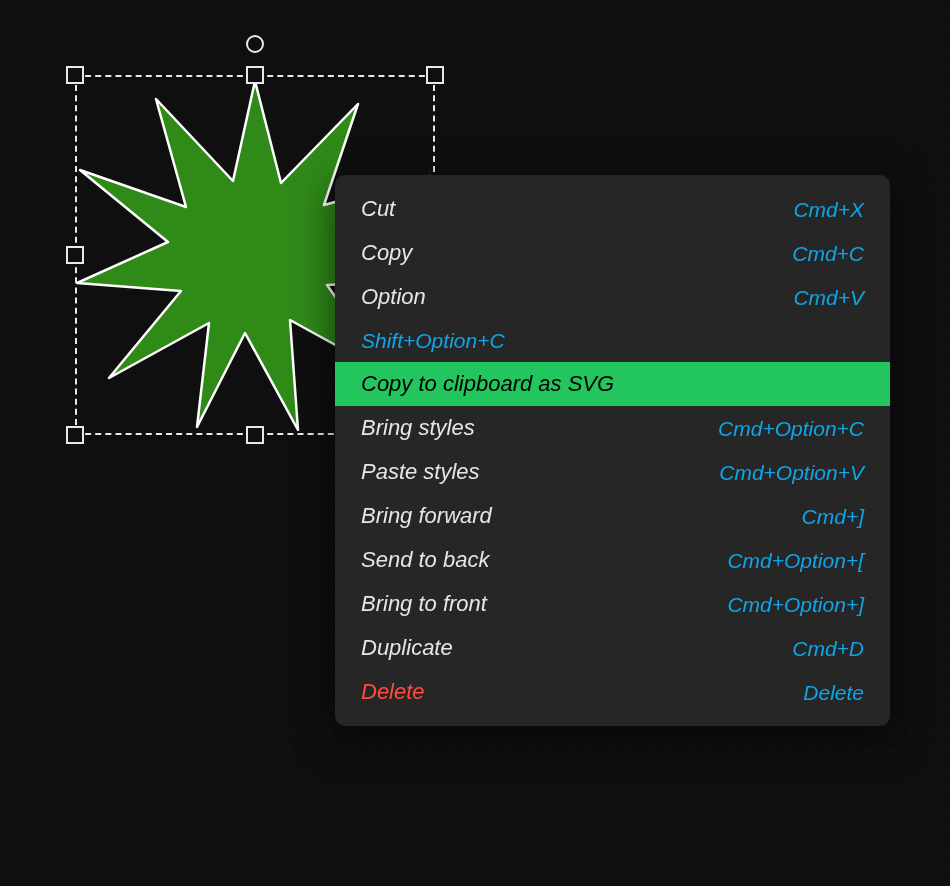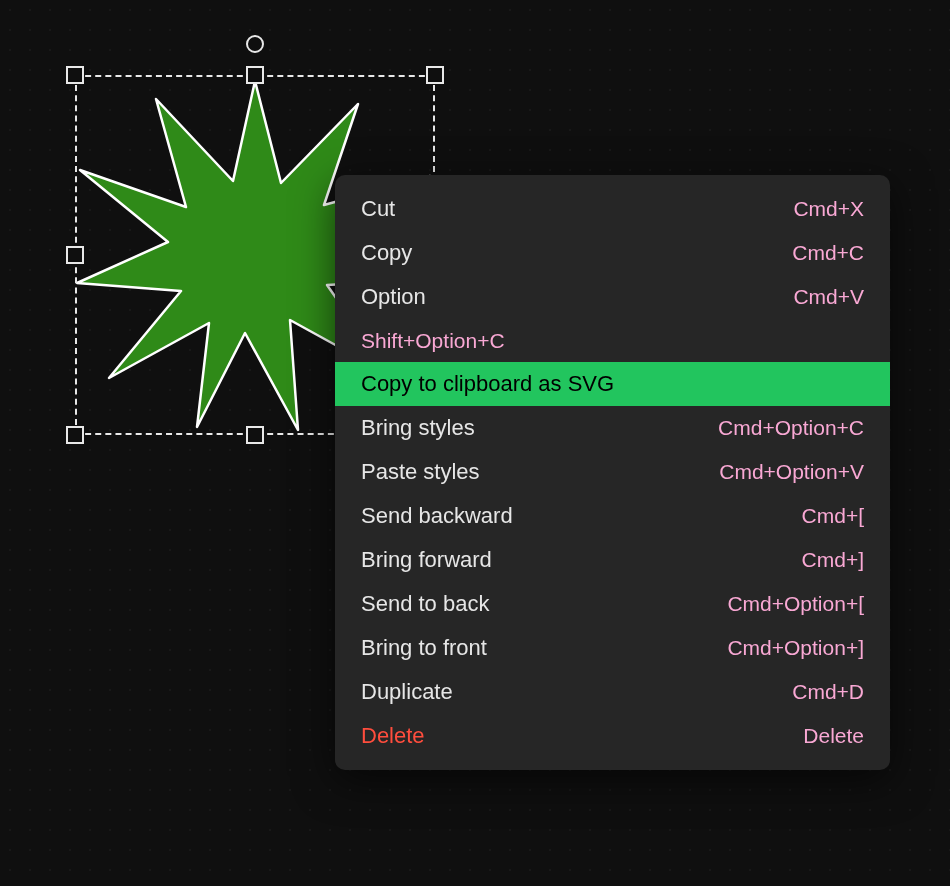--- a/index.html
+++ b/index.html
@@ -79,34 +79,36 @@
     width: 555px;
     background: #262626;
     border-radius: 10px;
     padding: 12px 0;
     box-shadow: 0 10px 40px rgba(0,0,0,0.6);
     font-size: 22px;
     line-height: 1;
   }
   .menu-item {
     display: flex;
+    align-items: center;
     justify-content: space-between;
     padding: 11px 26px 11px 26px;
     color: #e6e6e6;
     cursor: default;
+    font-style: italic;
   }
   .menu-item.highlight {
     background: #22c55e;
     color: #000;
   }
   .menu-item .label {
     font-weight: 400;
   }
   .menu-item .shortcut {
-    color: #f9a8d4;
+    color: #0ea5e9;
     font-size: 21px;
   }
   .menu-item.highlight .shortcut {
     color: #000;
   }
   .menu-item.danger .label {
     color: #ff4d3d;
   }
 </style>
 </head>
@@ -156,24 +158,20 @@
   </div>
   <div class="menu-item">
     <span class="label">Bring styles</span>
     <span class="shortcut">Cmd+Option+C</span>
   </div>
   <div class="menu-item">
     <span class="label">Paste styles</span>
     <span class="shortcut">Cmd+Option+V</span>
   </div>
   <div class="menu-item">
-    <span class="label">Send backward</span>
-    <span class="shortcut">Cmd+[</span>
-  </div>
-  <div class="menu-item">
     <span class="label">Bring forward</span>
     <span class="shortcut">Cmd+]</span>
   </div>
   <div class="menu-item">
     <span class="label">Send to back</span>
     <span class="shortcut">Cmd+Option+[</span>
   </div>
   <div class="menu-item">
     <span class="label">Bring to front</span>
     <span class="shortcut">Cmd+Option+]</span>

